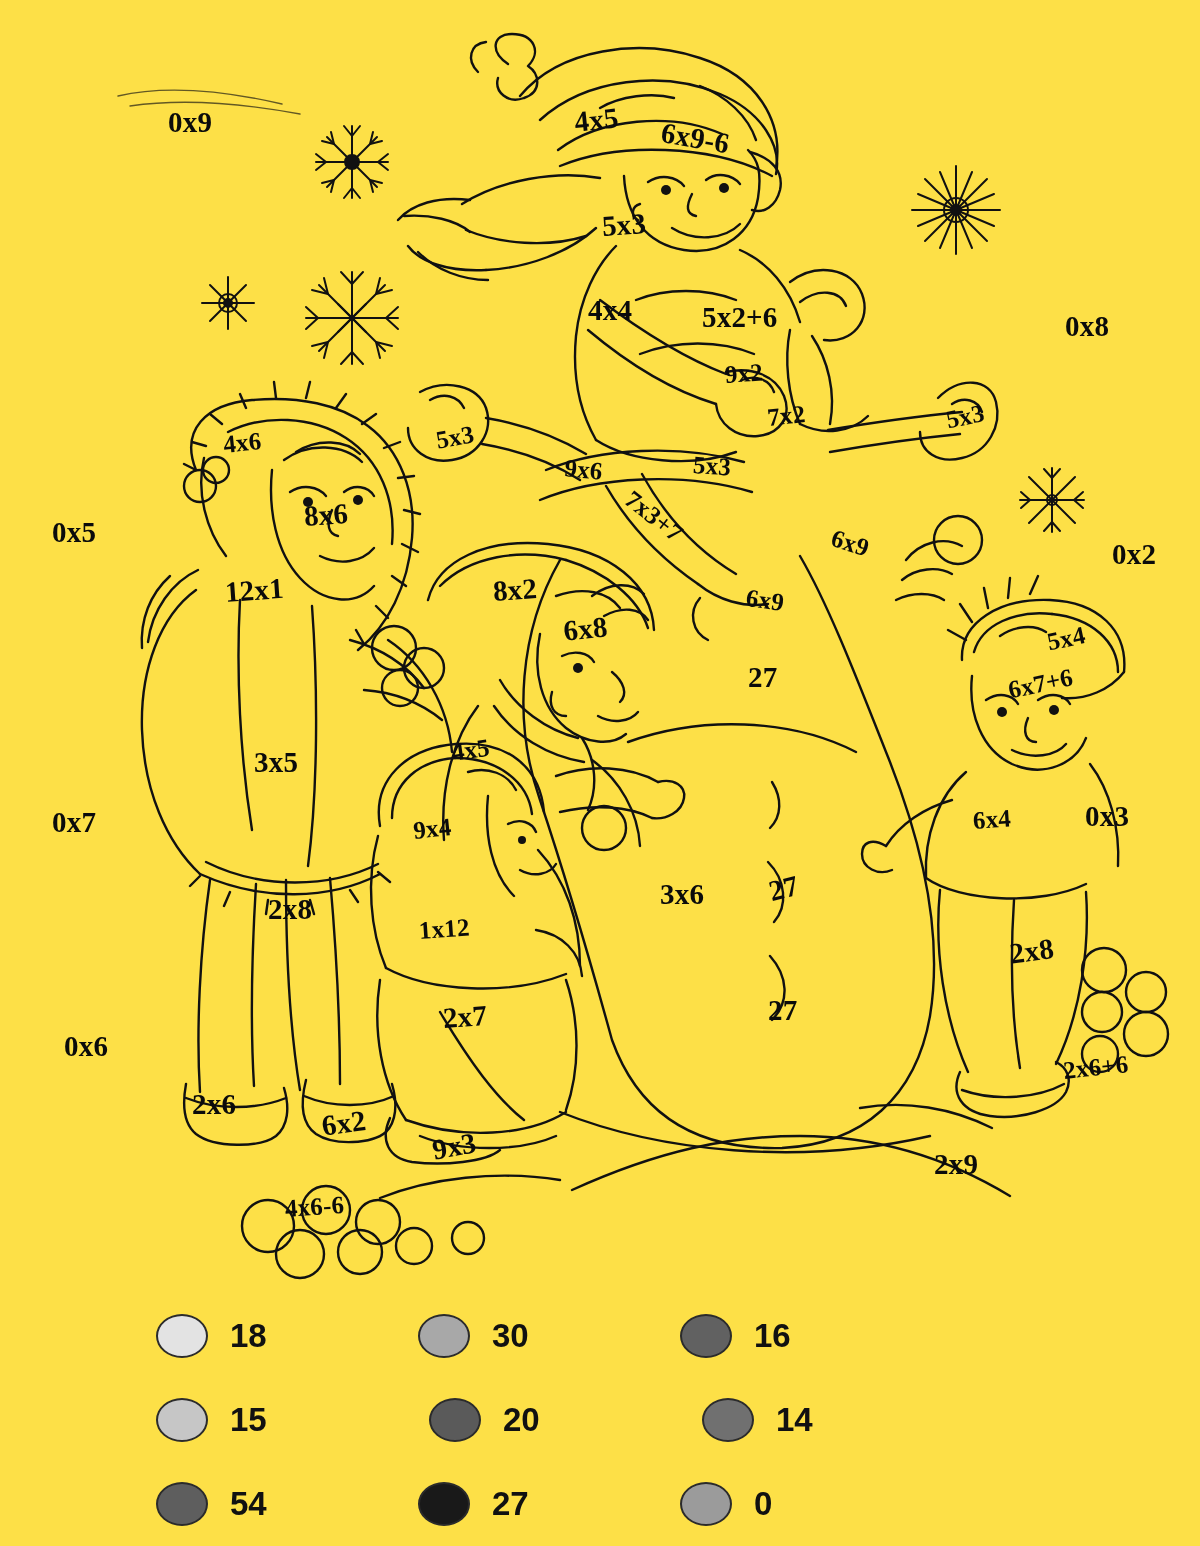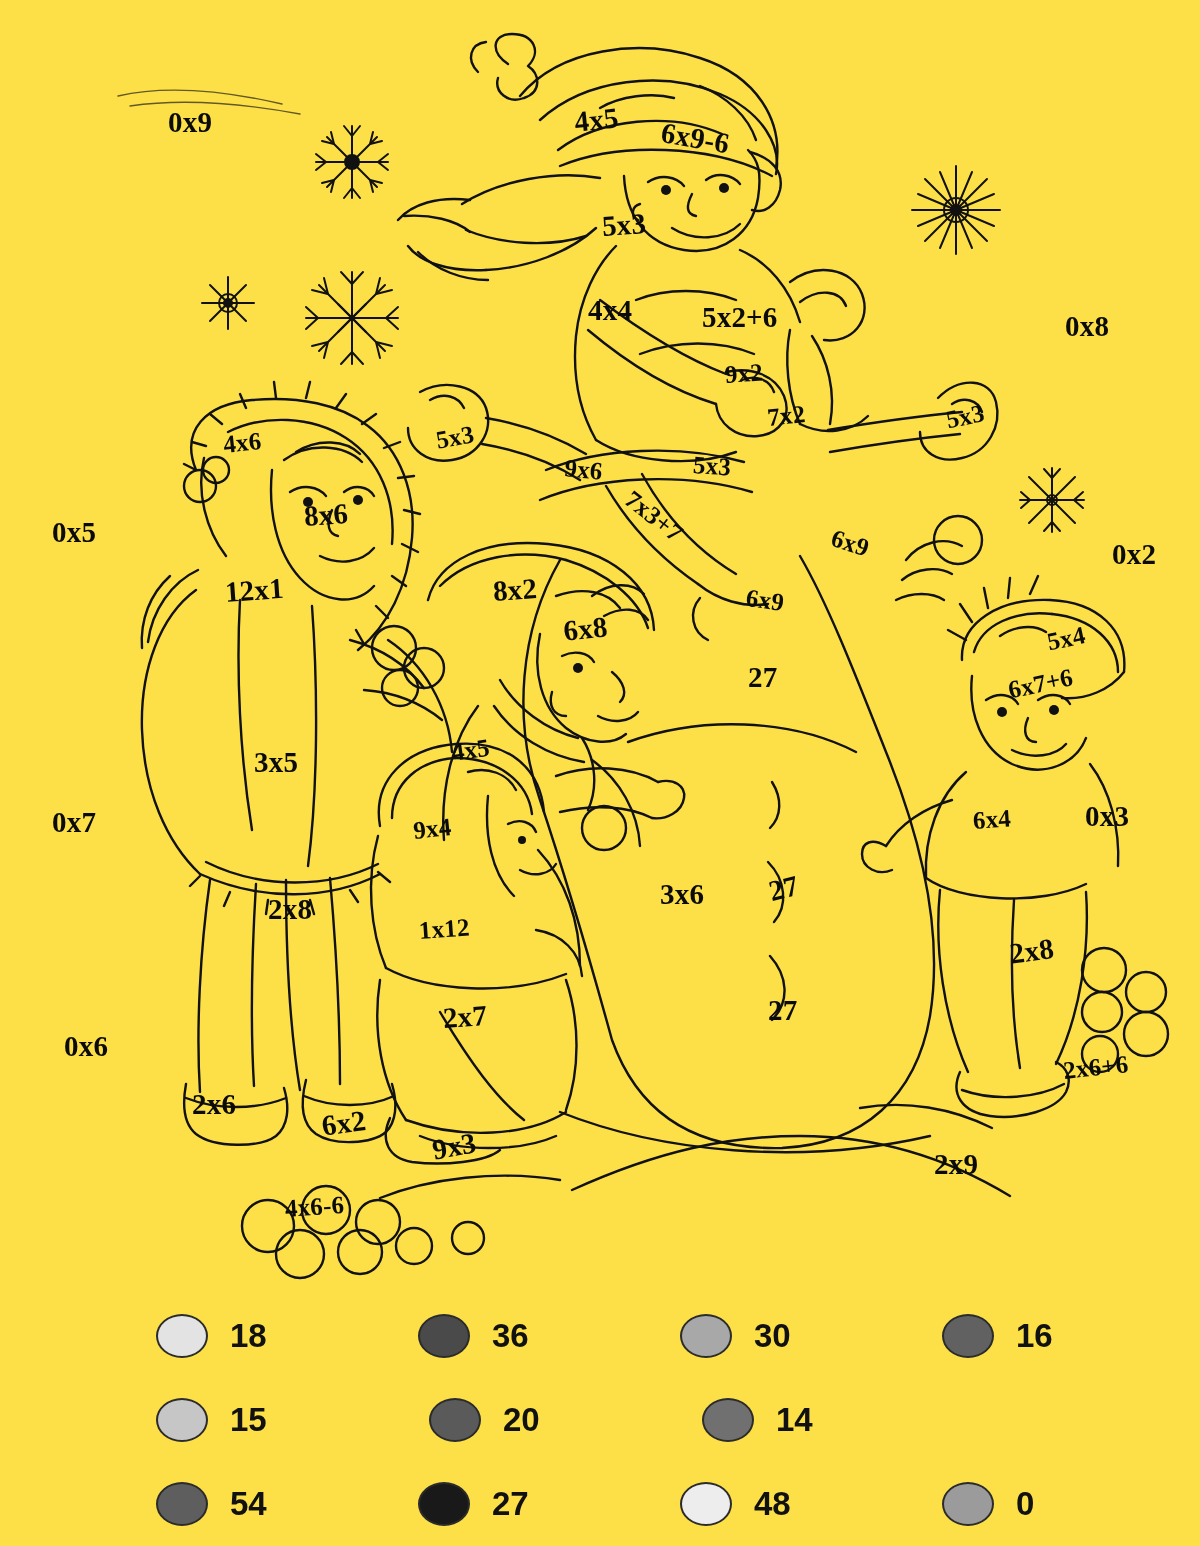--- a/index.html
+++ b/index.html
@@ -475,24 +475,20 @@
       </div>
   </div>
 
   <div id="legend">
       <div class="legend-row" style="top: 10px;">
         <div class="legend-cell">
           <div class="swatch" style="background: rgb(227, 227, 227);"></div>
           <div class="legend-label">18</div>
         </div>
         <div class="legend-cell">
-          <div class="swatch" style="background: rgb(74, 74, 74);"></div>
-          <div class="legend-label">36</div>
-        </div>
-        <div class="legend-cell">
           <div class="swatch" style="background: rgb(168, 168, 168);"></div>
           <div class="legend-label">30</div>
         </div>
         <div class="legend-cell">
           <div class="swatch" style="background: rgb(97, 97, 97);"></div>
           <div class="legend-label">16</div>
         </div>
       </div>
       <div class="legend-row" style="top: 94px; gap: 11px;">
         <div class="legend-cell">
@@ -511,23 +507,19 @@
       <div class="legend-row" style="top: 178px;">
         <div class="legend-cell">
           <div class="swatch" style="background: rgb(94, 94, 94);"></div>
           <div class="legend-label">54</div>
         </div>
         <div class="legend-cell">
           <div class="swatch" style="background: rgb(25, 25, 25);"></div>
           <div class="legend-label">27</div>
         </div>
         <div class="legend-cell">
-          <div class="swatch" style="background: rgb(237, 237, 237);"></div>
-          <div class="legend-label">48</div>
-        </div>
-        <div class="legend-cell">
           <div class="swatch" style="background: rgb(155, 155, 155);"></div>
           <div class="legend-label">0</div>
         </div>
       </div>
     </div>
 
 </div>
 
 </body></html>

